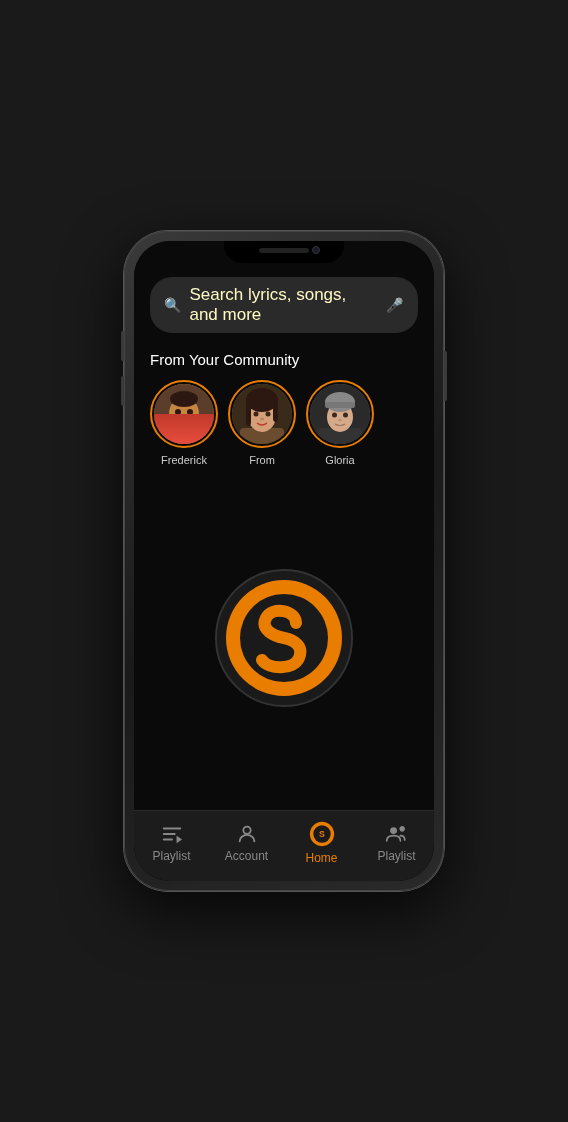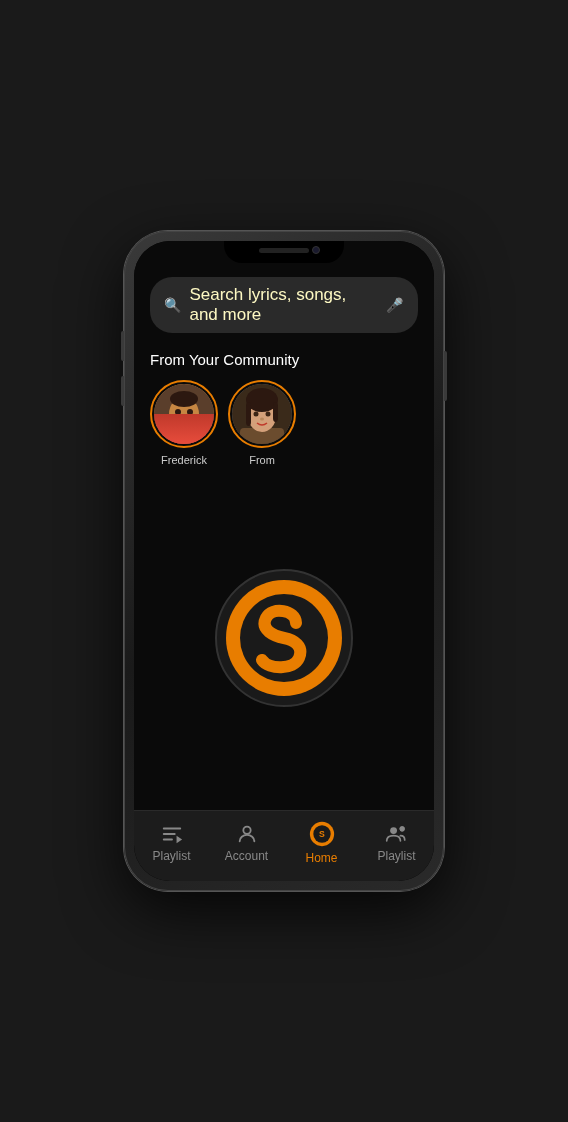--- a/index.html
+++ b/index.html
@@ -327,20 +327,44 @@
 
                 <ellipse cx="30" cy="35" rx="2" ry="1.5" fill="#b8865a"></ellipse>
 
                 <path d="M25 39 Q30 43 35 39" stroke="#c0392b" stroke-width="1.5" fill="none"></path>
               </svg>
             </div>
           </div>
           <span class="member-name">From</span>
         </div>
 
+        <div class="community-member">
+          <div class="avatar-ring">
+            <div class="avatar-img">
+              <svg width="60" height="60" viewBox="0 0 60 60" xmlns="http://www.w3.org/2000/svg">
+                <rect width="60" height="60" rx="30" fill="#2a2a2a"></rect>
+
+                <rect x="8" y="44" width="44" height="20" rx="4" fill="#333"></rect>
+
+                <ellipse cx="30" cy="33" rx="13" ry="15" fill="#d4aa8a"></ellipse>
+
+                <ellipse cx="30" cy="18" rx="15" ry="10" fill="#888"></ellipse>
+                <rect x="15" y="18" width="30" height="6" rx="2" fill="#777"></rect>
+
+                <ellipse cx="24.5" cy="31" rx="2.5" ry="2.5" fill="#3c2a1e"></ellipse>
+                <ellipse cx="35.5" cy="31" rx="2.5" ry="2.5" fill="#3c2a1e"></ellipse>
+
+                <ellipse cx="30" cy="36" rx="1.8" ry="1.3" fill="#b89070"></ellipse>
+
+                <path d="M25 40 Q30 43 35 40" stroke="#a0705a" stroke-width="1.2" fill="none"></path>
+              </svg>
+            </div>
+          </div>
+          <span class="member-name">Gloria</span>
+        </div>
 
 
       </div>
 
       <div class="logo-area">
         <div class="soundhound-logo">
           <svg width="140" height="140" viewBox="0 0 140 140" xmlns="http://www.w3.org/2000/svg">
 
             <circle cx="70" cy="70" r="68" fill="#1a1a1a" stroke="#333" stroke-width="2"></circle>
 

